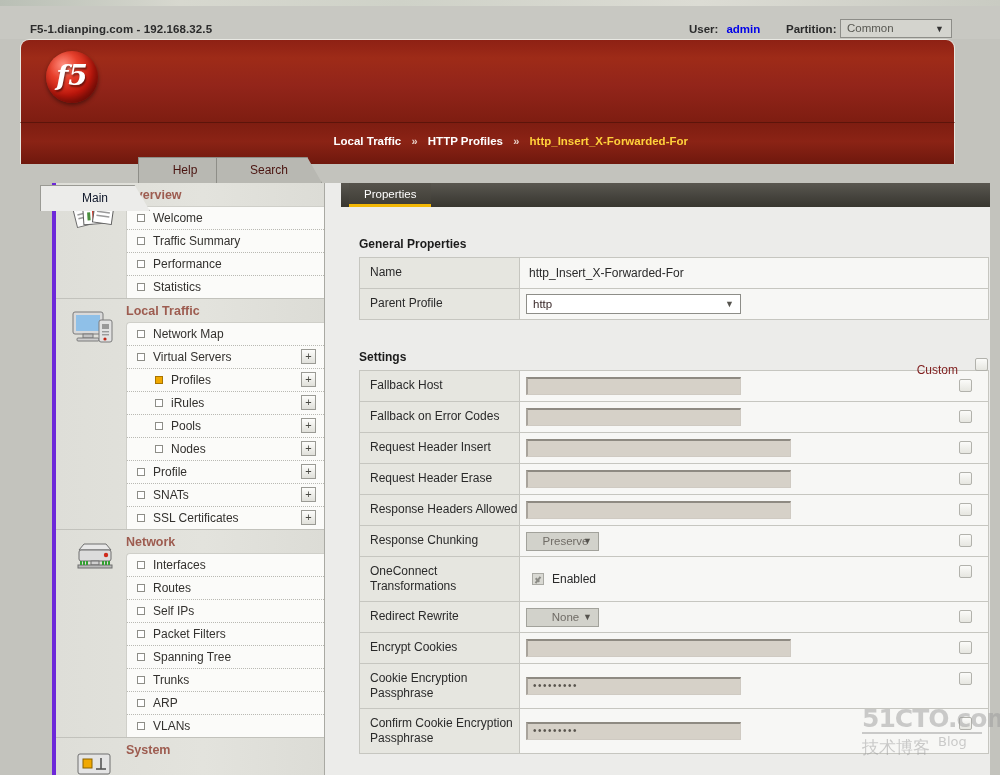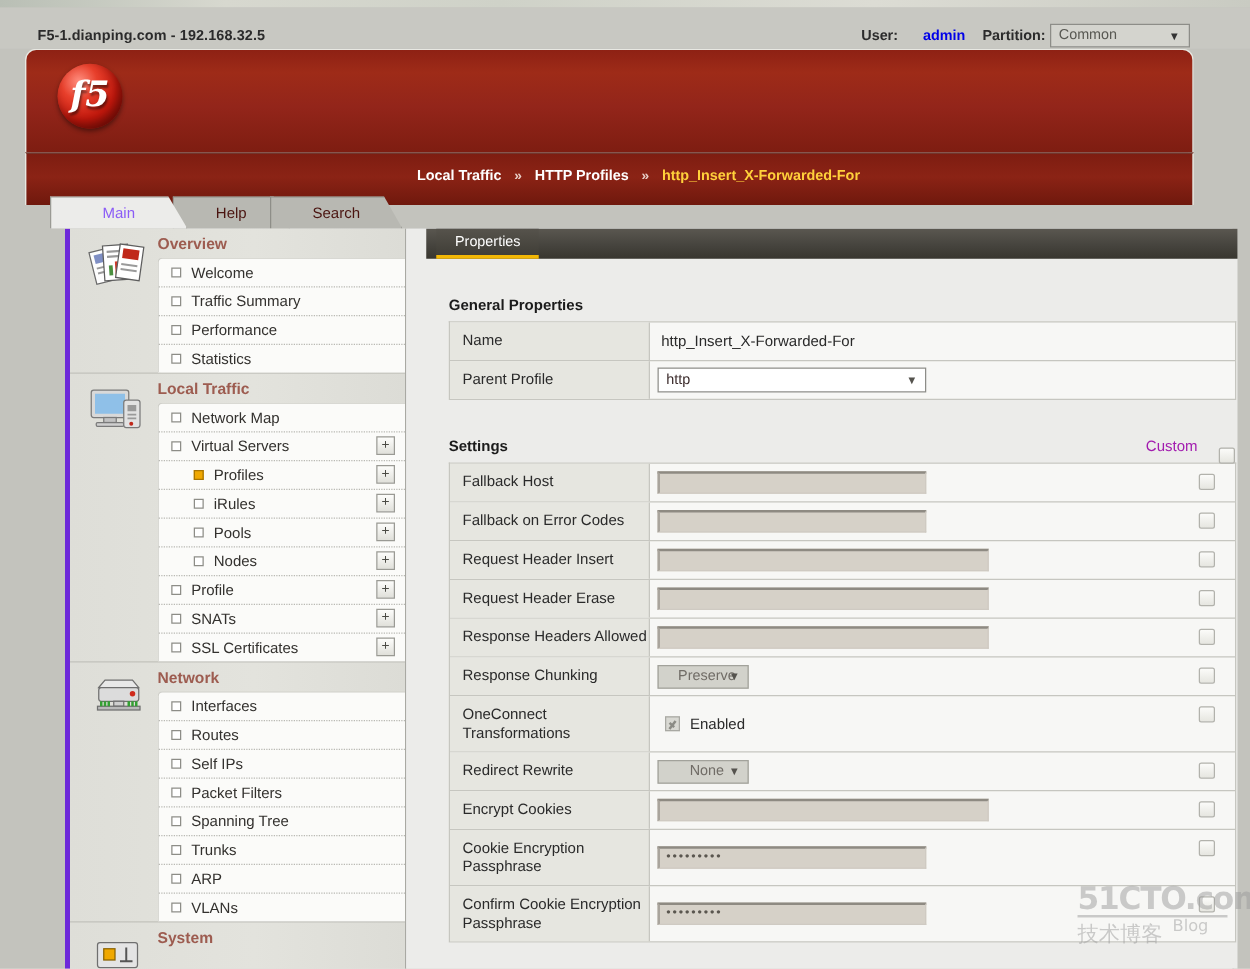--- a/index.html
+++ b/index.html
@@ -13,21 +13,21 @@
   .page{position:relative;width:1000px;height:775px;}
 
   
   .browser-sliver{position:absolute;left:0;top:0;width:1000px;height:6px;
     background:linear-gradient(90deg,#b9bfb5 0%,#d7d8cf 18%,#cfd2c8 40%,#dcdcd4 70%,#c9cbc2 100%);}
 
   
   .titlebar{position:absolute;left:0;top:6px;width:1000px;height:33px;background:#c8c8c2;}
   .tb-host{position:absolute;left:30px;top:17px;font-size:11.5px;color:#2b2b2b;font-weight:bold;letter-spacing:.1px;}
   .tb-user{position:absolute;left:689px;top:17px;font-size:11.5px;font-weight:bold;color:#2b2b2b;}
-  .tb-user b{color:#0000e8;margin-left:20px;}
+  .tb-user b{color:#0000e8;margin-left:8px;}
   .tb-part{position:absolute;left:786px;top:17px;font-size:11.5px;font-weight:bold;color:#2b2b2b;}
   .tb-sel{position:absolute;left:840px;top:13px;width:112px;height:19px;
     background:#d4d4ce;border:1px solid #8d8d88;box-sizing:border-box;
     font-size:11.5px;color:#585852;line-height:17px;padding-left:6px;}
   .tb-sel .car{position:absolute;right:7px;top:1px;font-size:9px;color:#333;}
 
   
   .shell{position:absolute;left:20px;top:39px;width:983px;height:736px;padding-left:40px;}
 
   
@@ -52,21 +52,21 @@
   .crumbs{position:absolute;right:266px;top:12px;white-space:nowrap;font-size:11.5px;font-weight:bold;color:#fff;}
   .crumbs .sep{color:#e8cfc7;margin:0 7px;font-size:11px;}
   .crumbs .cur{color:#ffd13b;}
 
   
   .tabrow{position:absolute;left:0;top:118px;width:935px;height:26px;}
   .ntab{position:absolute;top:0;height:26px;box-sizing:border-box;
     font-size:12px;color:#4a1410;line-height:25px;text-align:center;
     background:#b8b8b2;border:1px solid #8e8e88;border-bottom:none;
     clip-path:polygon(0 0,86% 0,100% 100%,0 100%);}
-  .ntab.act{background:#ececeA;color:#8b5cf6;z-index:3;border-color:#9a9a94;}
+  .ntab.act{background:#ececeA;color:#0f172a;z-index:3;border-color:#9a9a94;margin-top:28px;}
 
   
   .bodypanel{position:absolute;left:0;top:144px;width:935px;height:592px;
     background:#ececeA;border-left:4px solid #6d28d9;border-right:1px solid #9a9a94;box-sizing:border-box;margin-left:32px;}
 
   
   .side{position:absolute;left:0;top:0;width:269px;height:592px;
     background:linear-gradient(90deg,#dedeD8 0%,#e3e3dd 55%,#dcdcd6 100%);
     border-right:1px solid #a9a9a3;box-sizing:border-box;}
   .grp{position:relative;border-bottom:1px solid #c2c2bc;}
@@ -91,21 +91,21 @@
   .content{position:absolute;left:269px;top:0;width:665px;height:592px;background:#ececeA;}
   .ptabbar{position:absolute;left:16px;top:0;width:649px;height:24px;
     background:linear-gradient(180deg,#5a5750 0%,#46443e 55%,#38362f 100%);}
   .ptab{position:absolute;left:8px;top:0;height:24px;padding:0 15px;box-sizing:border-box;
     background:linear-gradient(180deg,#56534c,#403e37);
     border-bottom:3px solid #f2b705;font-size:11.5px;color:#fff;line-height:22px;}
 
   .cinner{position:absolute;left:34px;top:24px;width:645px;}
   .sechead{font-size:12px;font-weight:bold;color:#1b1b1b;margin:30px 0 6px 0;}
   .sechead.wrow{position:relative;}
-  .customlbl{position:absolute;right:46px;top:0;font-weight:normal;font-size:12px;color:#a21caf;}
+  .customlbl{position:absolute;right:46px;top:13px;font-weight:normal;font-size:12px;color:#7f1d1d;}
   .customck{position:absolute;right:22px;top:-2px;}
 
   .tbl{width:630px;border:1px solid #c6c6c0;border-bottom:none;background:#f7f7f5;box-sizing:border-box;}
   .row{display:flex;border-bottom:1px solid #c6c6c0;min-height:30px;}
   .cl{width:160px;flex:0 0 160px;background:#e6e6e0;border-right:1px solid #c6c6c0;
     font-size:12px;color:#2a2a2a;padding:7px 0 7px 10px;box-sizing:border-box;line-height:15px;}
   .cv{flex:1;padding:5px 0 5px 6px;box-sizing:border-box;position:relative;display:flex;align-items:center;}
   .cv .plain{font-size:12px;color:#2a2a2a;padding-left:3px;}
 
   .inp{height:18px;box-sizing:border-box;background:#d6d1c8;

